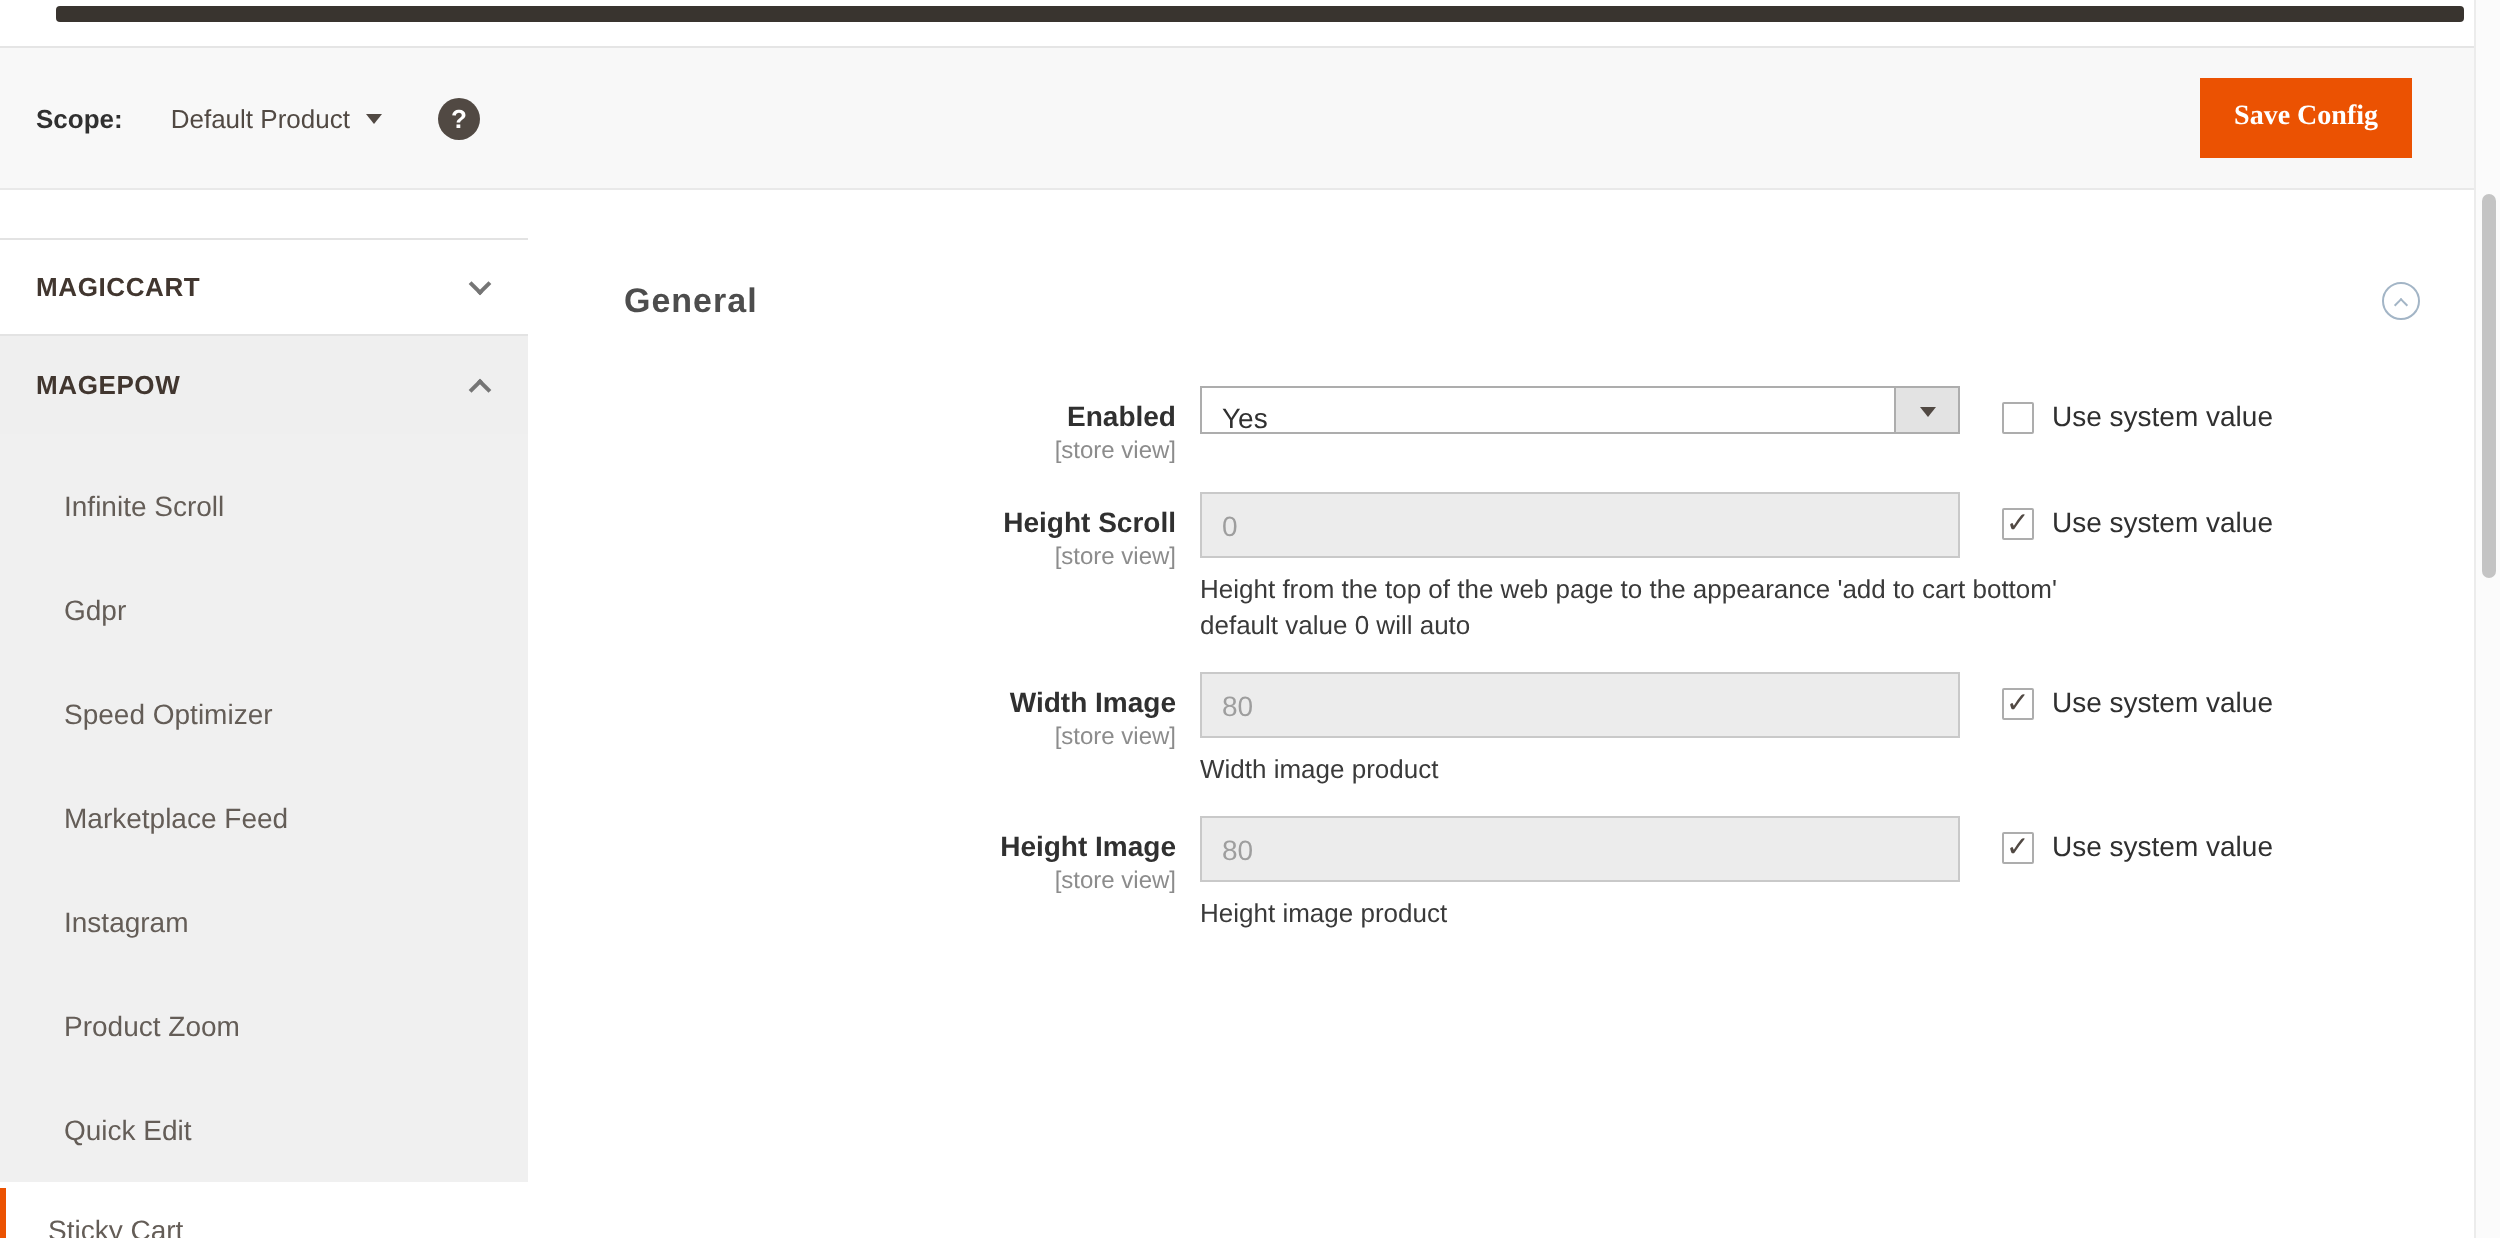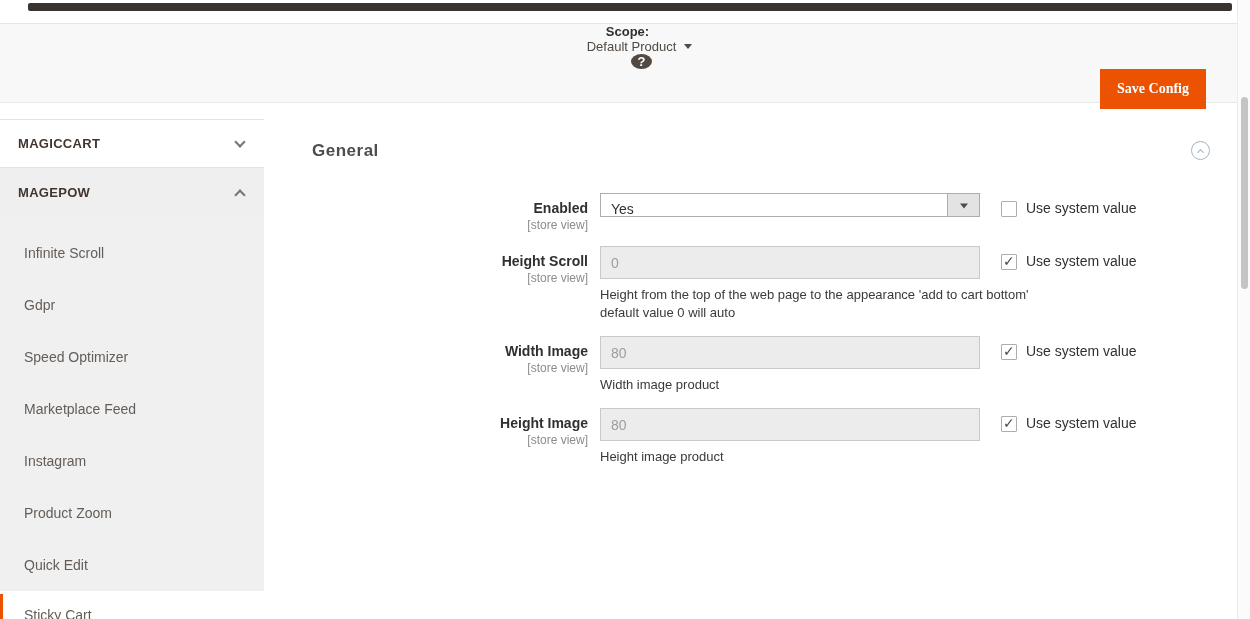--- a/index.html
+++ b/index.html
@@ -5,23 +5,23 @@
   * { margin: 0; padding: 0; box-sizing: border-box; }
   html, body { width: 1250px; height: 619px; overflow: hidden; background: #fff;
     font-family: "Liberation Sans", "DejaVu Sans", sans-serif; }
   .screen { position: relative; width: 1250px; height: 619px; background: #fff; }
 
   
   .top-sliver { position: absolute; left: 28px; top: 3px; width: 1204px; height: 8px;
     background: #39342f; border-radius: 2px; }
 
   
-  .scope-bar { position: absolute; left: 0; top: 23px; right: 13px; height: 80px;
+  .scope-bar { position: absolute; left: 0; top: 23px; right: 13px; height: 72px;
     background: #f8f8f8; border-top: 1px solid #e5e5e5; border-bottom: 1px solid #e9e9e9;
-    display: flex; align-items: center; padding-left: 18px; flex-direction: column; }
+    display: flex; align-items: center; padding-left: 18px; }
   .scope-label { font-size: 13px; font-weight: bold; color: #303030; }
   .scope-switcher { margin-left: 24px; display: flex; align-items: center; cursor: pointer; }
   .scope-value { font-size: 13px; color: #514943; }
   .caret-down { width: 0; height: 0; margin-left: 8px; border-left: 4px solid transparent;
     border-right: 4px solid transparent; border-top: 5px solid #514943; }
   .help-icon { margin-left: 28px; width: 21px; height: 21px; border-radius: 50%;
     background: #514943; color: #fff; font-size: 13px; font-weight: bold;
     display: flex; align-items: center; justify-content: center; cursor: pointer; }
   .save-btn { margin-left: auto; margin-right: 31px; background: #eb5202; color: #fff;
     border: none; font-family: Liberation Serif, serif; font-size: 14px; font-weight: bold;
@@ -32,21 +32,21 @@
   .nav-group { height: 49px; display: flex; align-items: center; justify-content: space-between;
     padding: 0 20px 0 18px; cursor: pointer; }
   .nav-group .group-label { font-size: 13px; font-weight: bold; color: #41362f; letter-spacing: .3px; }
   .nav-group.first { background: #fff; border-top: 1px solid #e3e3e3; border-bottom: 1px solid #e3e3e3; }
   .nav-group.expanded { background: #efefef; }
   .chev { display: inline-block; width: 8px; height: 8px; border-right: 2px solid #757575;
     border-bottom: 2px solid #757575; }
   .chev.down { transform: rotate(45deg); margin-top: -4px; }
   .chev.up { transform: rotate(225deg); margin-top: 4px; }
   .nav-items { background: #f0f0f0; padding-top: 10px; height: 374px; }
-  .nav-item { height: 52px; display: flex; align-items: center; padding-left: 24px;
+  .nav-item { height: 52px; display: flex; align-items: center; padding-left: 32px;
     font-size: 14px; color: #645d57; cursor: pointer; }
   .nav-item.active { margin-top: 3px; height: 42px; background: #fff;
     border-left: 3px solid #eb5202; padding-left: 21px; align-items: flex-start;
     padding-top: 13px; }
 
   
   .main { position: absolute; left: 312px; top: 130px; width: 898px; }
   .section-header { margin-top: 7px; height: 27px; display: flex; align-items: center;
     justify-content: space-between; }
   .section-title { font-size: 17px; font-weight: 600; color: #4d4d4d; letter-spacing: .5px; }

